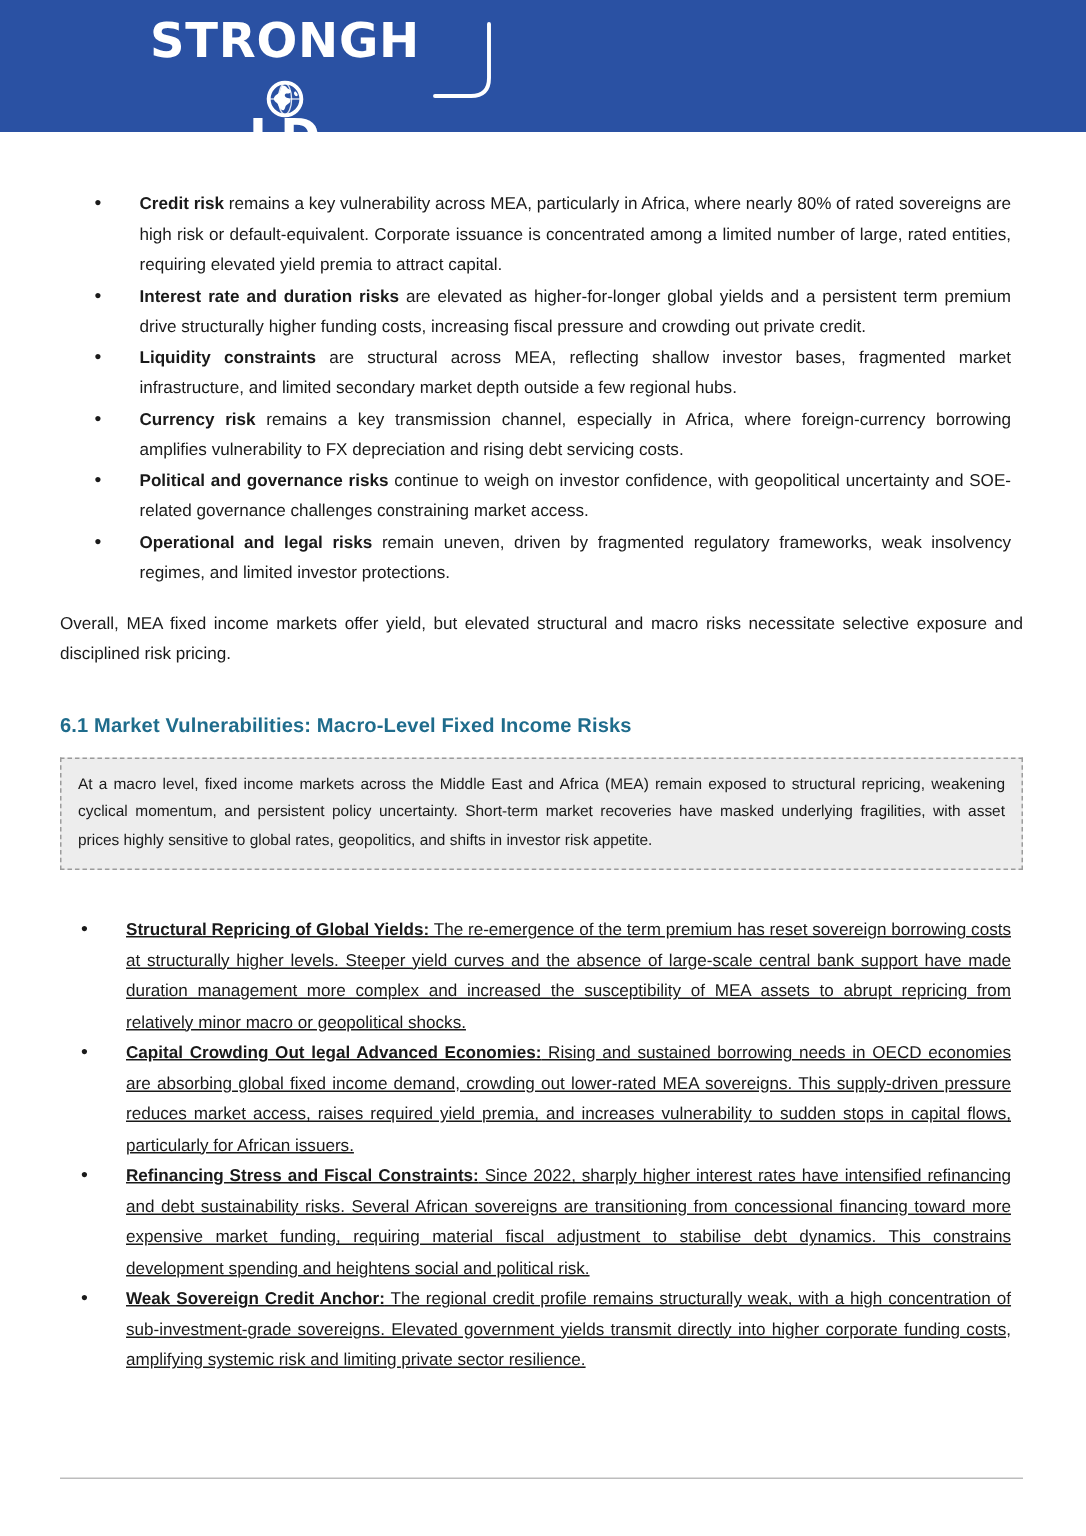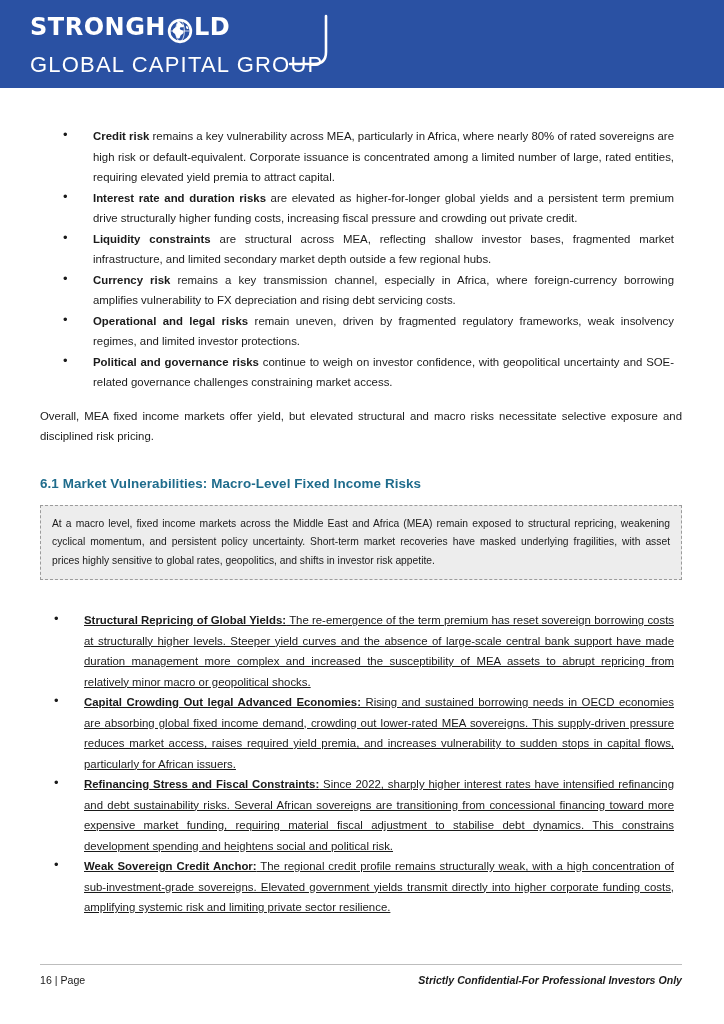--- a/index.html
+++ b/index.html
@@ -35,27 +35,28 @@
   .logo-wrap {
     position: absolute;
     left: 30px;
     top: 8px;
     width: 320px;
     height: 74px;
   }
   .logo-line1 {
     font-family: "DejaVu Sans", sans-serif;
     font-weight: 700;
-    font-size: 24px;
+    font-size: 32px;
     letter-spacing: 0.5px;
     color: #ffffff;
     line-height: 38px;
     white-space: nowrap;
     display: flex;
     align-items: center;
+    flex-direction: column;
   }
   .logo-line2 {
     font-family: "Liberation Sans", sans-serif;
     font-weight: 400;
     font-size: 22px;
     letter-spacing: 1.2px;
     color: #ffffff;
     line-height: 28px;
     white-space: nowrap;
     margin-top: 5px;
@@ -229,24 +230,24 @@
       <li>
         <b>Interest rate and duration risks</b><span> are elevated as higher-for-longer global yields and a persistent term premium drive structurally higher funding costs, increasing fiscal pressure and crowding out private credit.</span>
       </li>
       <li>
         <b>Liquidity constraints</b><span> are structural across MEA, reflecting shallow investor bases, fragmented market infrastructure, and limited secondary market depth outside a few regional hubs.</span>
       </li>
       <li>
         <b>Currency risk</b><span> remains a key transmission channel, especially in Africa, where foreign-currency borrowing amplifies vulnerability to FX depreciation and rising debt servicing costs.</span>
       </li>
       <li>
+        <b>Political and governance risks</b><span> continue to weigh on investor confidence, with geopolitical uncertainty and SOE-related governance challenges constraining market access.</span>
+      </li>
+      <li>
         <b>Operational and legal risks</b><span> remain uneven, driven by fragmented regulatory frameworks, weak insolvency regimes, and limited investor protections.</span>
-      </li>
-      <li>
-        <b>Political and governance risks</b><span> continue to weigh on investor confidence, with geopolitical uncertainty and SOE-related governance challenges constraining market access.</span>
       </li>
     </ul>
 
     <div class="para">Overall, MEA fixed income markets offer yield, but elevated structural and macro risks necessitate selective exposure and disciplined risk pricing.</div>
 
     <div class="section-heading">6.1 Market Vulnerabilities: Macro-Level Fixed Income Risks</div>
 
     <div class="callout">
       <p>At a macro level, fixed income markets across the Middle East and Africa (MEA) remain exposed to structural repricing, weakening cyclical momentum, and persistent policy uncertainty. Short-term market recoveries have masked underlying fragilities, with asset prices highly sensitive to global rates, geopolitics, and shifts in investor risk appetite.</p>
     </div>
@@ -265,18 +266,14 @@
       </li>
       <li>
         <b>Weak Sovereign Credit Anchor:</b><span> The regional credit profile remains structurally weak, with a high concentration of sub-investment-grade sovereigns. Elevated government yields transmit directly into higher corporate funding costs, amplifying systemic risk and limiting private sector resilience.</span>
       </li>
     </ul>
 
   </div>
 
   <div class="footer">
     <div class="footer-rule"></div>
-    <div class="footer-row">
-      <div class="footer-left">16 | Page</div>
-      <div class="footer-right">Strictly Confidential-For Professional Investors Only</div>
-    </div>
   </div>
 </div>
 
 </body></html>

